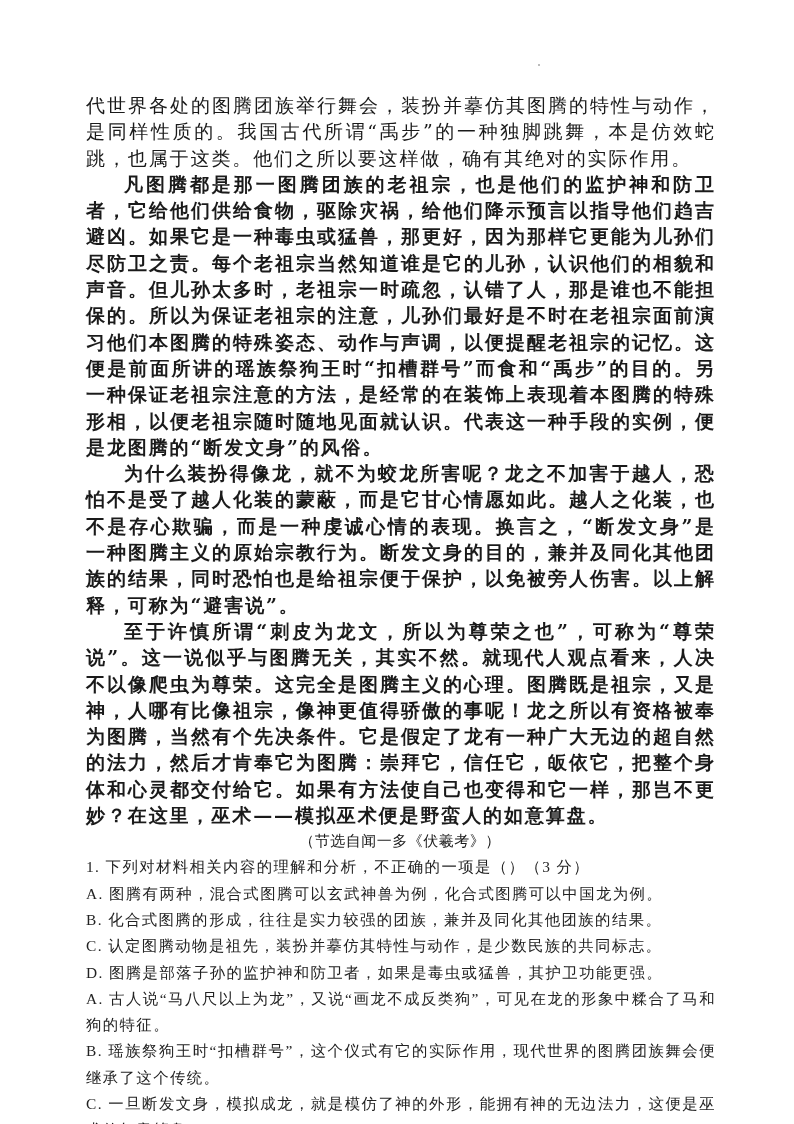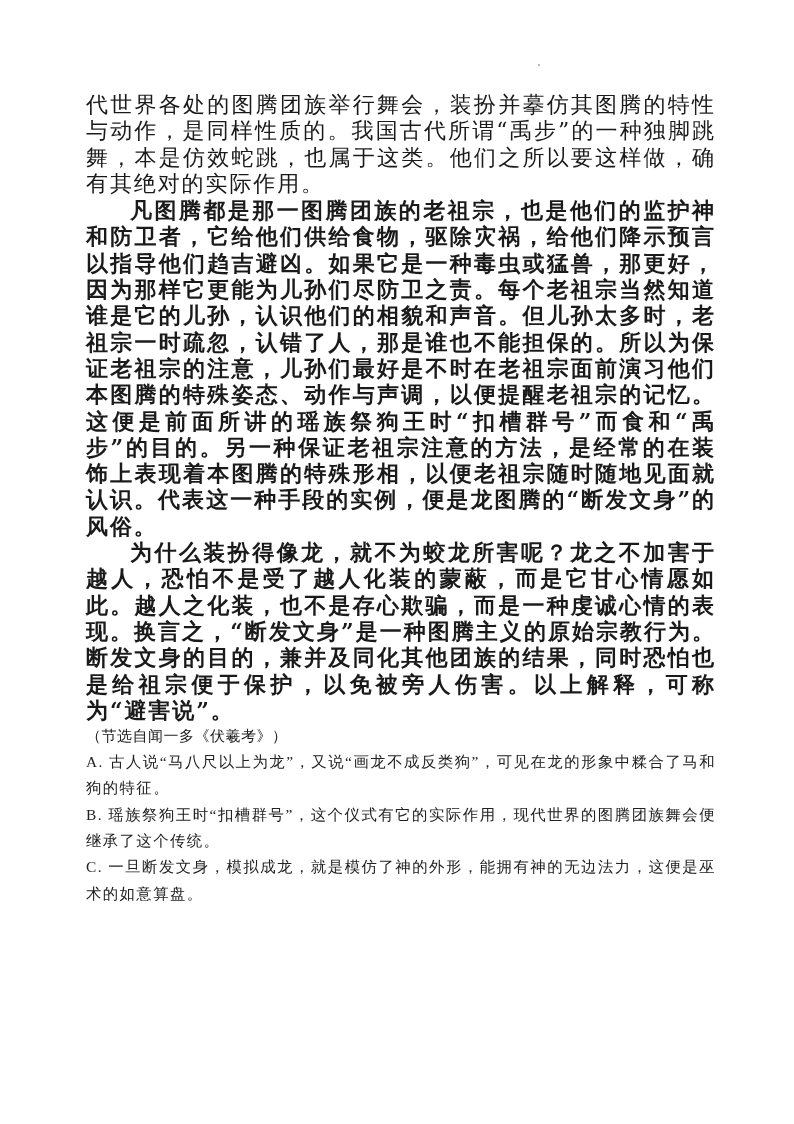--- a/index.html
+++ b/index.html
@@ -23,36 +23,36 @@
     }
     .top-dot {
       position: absolute;
       left: 538px;
       top: 64px;
       width: 2px;
       height: 2px;
       background: #bbbbbb;
     }
     .para {
-      font-size: 22px;
+      font-size: 19px;
       line-height: 26.3px;
       text-align: justify;
       text-align-last: left;
       letter-spacing: 1.9px;
       margin: 0;
       word-break: break-all;
     }
     .para.indent {
       text-indent: 2em;
       font-weight: bold;
     }
     .source {
       font-size: 15px;
       line-height: 26px;
-      text-align: left;
+      text-align: center;
       margin: 0;
       padding-right: 2px;
       letter-spacing: 0.5px;
     }
     .questions {
       margin-top: 0px;
     }
     .q-line {
       font-family: "Liberation Serif", "DejaVu Serif", serif;
       font-size: 15.4px;
@@ -68,23 +68,31 @@
 </head>
 <body>
 
 <div class="top-dot"></div>
 
 <div class="page">
   <section>
     <p class="para">代世界各处的图腾团族举行舞会，装扮并摹仿其图腾的特性与动作，是同样性质的。我国古代所谓“禹步”的一种独脚跳舞，本是仿效蛇跳，也属于这类。他们之所以要这样做，确有其绝对的实际作用。</p>
     <p class="para indent">凡图腾都是那一图腾团族的老祖宗，也是他们的监护神和防卫者，它给他们供给食物，驱除灾祸，给他们降示预言以指导他们趋吉避凶。如果它是一种毒虫或猛兽，那更好，因为那样它更能为儿孙们尽防卫之责。每个老祖宗当然知道谁是它的儿孙，认识他们的相貌和声音。但儿孙太多时，老祖宗一时疏忽，认错了人，那是谁也不能担保的。所以为保证老祖宗的注意，儿孙们最好是不时在老祖宗面前演习他们本图腾的特殊姿态、动作与声调，以便提醒老祖宗的记忆。这便是前面所讲的瑶族祭狗王时“扣槽群号”而食和“禹步”的目的。另一种保证老祖宗注意的方法，是经常的在装饰上表现着本图腾的特殊形相，以便老祖宗随时随地见面就认识。代表这一种手段的实例，便是龙图腾的“断发文身”的风俗。</p>
     <p class="para indent">为什么装扮得像龙，就不为蛟龙所害呢？龙之不加害于越人，恐怕不是受了越人化装的蒙蔽，而是它甘心情愿如此。越人之化装，也不是存心欺骗，而是一种虔诚心情的表现。换言之，“断发文身”是一种图腾主义的原始宗教行为。断发文身的目的，兼并及同化其他团族的结果，同时恐怕也是给祖宗便于保护，以免被旁人伤害。以上解释，可称为“避害说”。</p>
+    <p class="para indent">至于许慎所谓“刺皮为龙文，所以为尊荣之也”，可称为“尊荣说”。这一说似乎与图腾无关，其实不然。就现代人观点看来，人决不以像爬虫为尊荣。这完全是图腾主义的心理。图腾既是祖宗，又是神，人哪有比像祖宗，像神更值得骄傲的事呢！龙之所以有资格被奉为图腾，当然有个先决条件。它是假定了龙有一种广大无边的超自然的法力，然后才肯奉它为图腾：崇拜它，信任它，皈依它，把整个身体和心灵都交付给它。如果有方法使自己也变得和它一样，那岂不更妙？在这里，巫术——模拟巫术便是野蛮人的如意算盘。</p>
     <p class="source">（节选自闻一多《伏羲考》）</p>
   </section>
 
   <section class="questions">
+    <div>
+      <p class="q-line">1. 下列对材料相关内容的理解和分析，不正确的一项是（）（3 分）</p>
+      <p class="q-line">A. 图腾有两种，混合式图腾可以玄武神兽为例，化合式图腾可以中国龙为例。</p>
+      <p class="q-line">B. 化合式图腾的形成，往往是实力较强的团族，兼并及同化其他团族的结果。</p>
+      <p class="q-line">C. 认定图腾动物是祖先，装扮并摹仿其特性与动作，是少数民族的共同标志。</p>
+      <p class="q-line">D. 图腾是部落子孙的监护神和防卫者，如果是毒虫或猛兽，其护卫功能更强。</p>
+    </div>
     <div>
       <p class="q-line">A. 古人说“马八尺以上为龙”，又说“画龙不成反类狗”，可见在龙的形象中糅合了马和狗的特征。</p>
       <p class="q-line">B. 瑶族祭狗王时“扣槽群号”，这个仪式有它的实际作用，现代世界的图腾团族舞会便继承了这个传统。</p>
       <p class="q-line">C. 一旦断发文身，模拟成龙，就是模仿了神的外形，能拥有神的无边法力，这便是巫术的如意算盘。</p>
     </div>
   </section>
 </div>
 
 </body></html>

